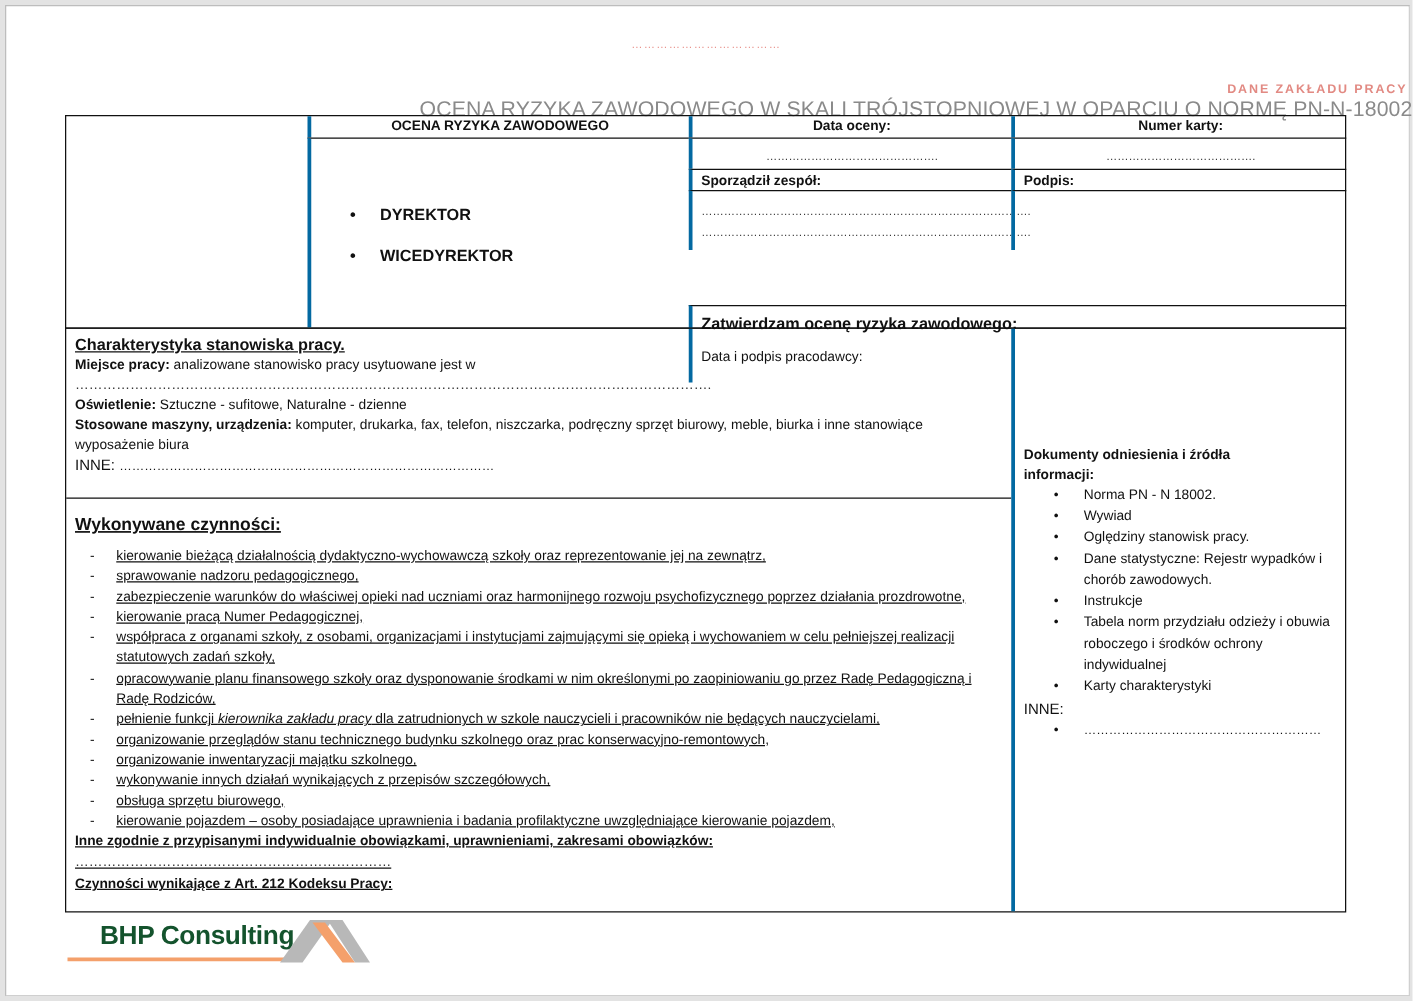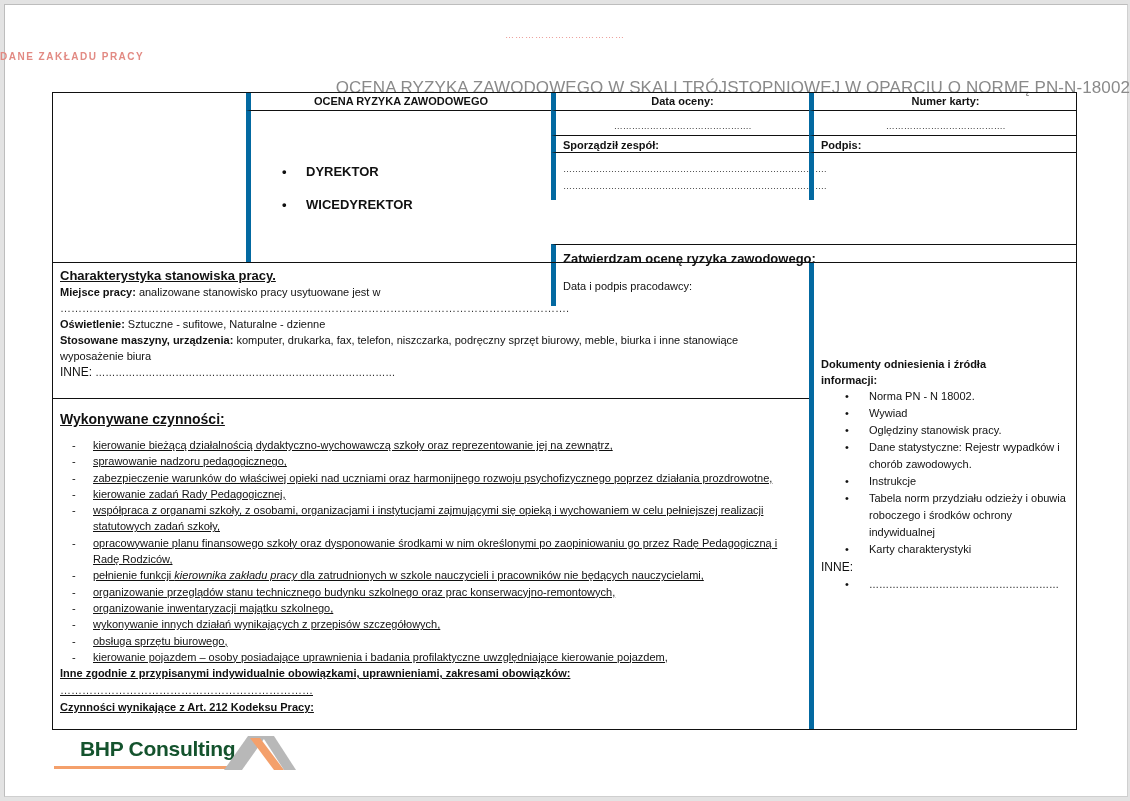--- a/index.html
+++ b/index.html
@@ -14,31 +14,31 @@
     position: absolute; left: 4px; top: 4px; width: 1122px; height: 791px;
     background: #ffffff;
     border-left: 1px solid #bdbdbd; border-top: 1px solid #bdbdbd;
     border-right: 1px solid #d0d0d0; border-bottom: 1px solid #cfcfcf;
   }
   .dash-line {
     position: absolute; left: 0; width: 1130px; top: 30px; text-align: center;
     color: #e8908a; font-size: 9px; letter-spacing: 1px;
   }
   .company {
-    position: absolute; left: 0; width: 1126px; top: 51px; text-align: left;
+    position: absolute; left: 0; width: 1126px; top: 66px; text-align: right;
     color: #e28a83; font-size: 10px; font-weight: bold; letter-spacing: 1.5px;
   }
   .doc-title {
     position: absolute; left: 0; width: 1130px; top: 78px; text-align: right;
     color: #8a8a8a; font-size: 17px; letter-spacing: 0.1px;
     padding-left: 56px; box-sizing: border-box;
   }
   .tbl { position: absolute; border: 1px solid #111; box-sizing: border-box; }
   .cell { position: absolute; box-sizing: border-box; }
-  .bl { border-left: 5px solid #0369a1; }
+  .bl { border-left: 3px solid #0369a1; }
   .bt { border-top: 1px solid #111; }
   .hdr { font-size: 11px; font-weight: bold; text-align: center; }
   .lbl { font-size: 11px; font-weight: bold; }
   .dots { font-size: 9px; color: #333; letter-spacing: 0; }
   .fs11 { font-size: 11px; line-height: 16px; }
   ul.bullets { list-style: none; margin: 0; padding: 0; }
   ul.bullets li { position: relative; }
   .dash-list li { position: relative; padding-left: 33px; font-size: 11px; line-height: 16.3px; }
   .dash-list li .dash { position: absolute; left: 12px; top: 0; }
   .ref-list li { position: relative; padding-left: 48px; font-size: 11px; line-height: 17px; }
@@ -127,21 +127,21 @@
       <span>INNE: </span><span style="font-size:10px;">………………………………………………………………………………</span>
     </div>
   </div>
 
   <div class="cell bt" style="left:0; top:135px; width:756px; height:331px; padding:10px 0 0 7px;text-decoration:underline;">
     <div style="font-size:14px; font-weight:bold; text-decoration:underline; line-height:20px; margin-bottom:8px;">Wykonywane czynności:</div>
     <ul class="bullets dash-list" style="width:730px;">
       <li><span class="dash">-</span><span>kierowanie bieżącą działalnością dydaktyczno-wychowawczą szkoły oraz reprezentowanie jej na zewnątrz,</span></li>
       <li><span class="dash">-</span><span>sprawowanie nadzoru pedagogicznego,</span></li>
       <li><span class="dash">-</span><span>zabezpieczenie warunków do właściwej opieki nad uczniami oraz harmonijnego rozwoju psychofizycznego poprzez działania prozdrowotne,</span></li>
-      <li><span class="dash">-</span><span>kierowanie zadań Rady Pedagogicznej,</span></li>
+      <li><span class="dash">-</span><span>kierowanie pracą Numer Pedagogicznej,</span></li>
       <li><span class="dash">-</span><span>współpraca z organami szkoły, z osobami, organizacjami i instytucjami zajmującymi się opieką i wychowaniem w celu pełniejszej realizacji statutowych zadań szkoły,</span></li>
       <li><span class="dash">-</span><span>opracowywanie planu finansowego szkoły oraz dysponowanie środkami w nim określonymi po zaopiniowaniu go przez Radę Pedagogiczną i Radę Rodziców,</span></li>
       <li><span class="dash">-</span><span>pełnienie funkcji </span><i>kierownika zakładu pracy</i><span> dla zatrudnionych w szkole nauczycieli i pracowników nie będących nauczycielami,</span></li>
       <li><span class="dash">-</span><span>organizowanie przeglądów stanu technicznego budynku szkolnego oraz prac konserwacyjno-remontowych,</span></li>
       <li><span class="dash">-</span><span>organizowanie inwentaryzacji majątku szkolnego,</span></li>
       <li><span class="dash">-</span><span>wykonywanie innych działań wynikających z przepisów szczegółowych,</span></li>
       <li><span class="dash">-</span><span>obsługa sprzętu biurowego,</span></li>
       <li><span class="dash">-</span><span>kierowanie pojazdem – osoby posiadające uprawnienia i badania profilaktyczne uwzględniające kierowanie pojazdem,</span></li>
     </ul>
     <div class="fs11" style="font-weight:bold;">Inne zgodnie z przypisanymi indywidualnie obowiązkami, uprawnieniami, zakresami obowiązków:</div>

